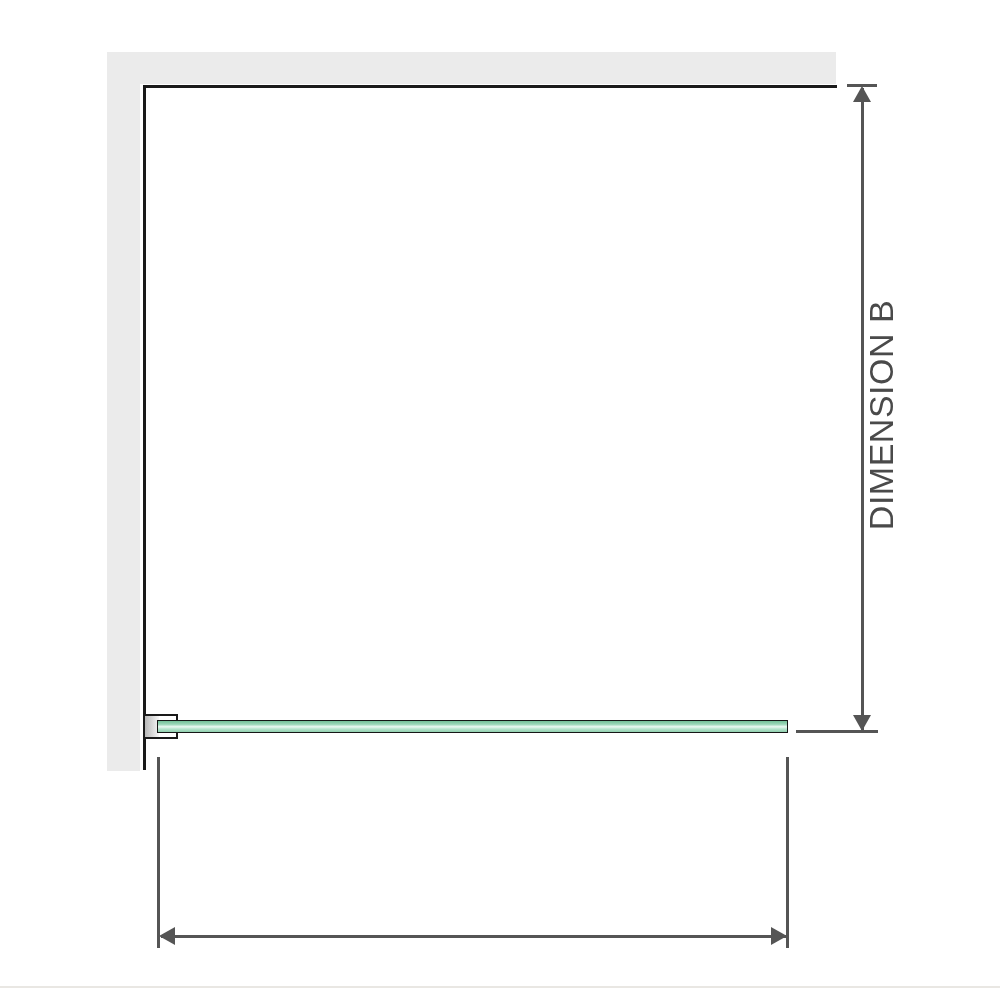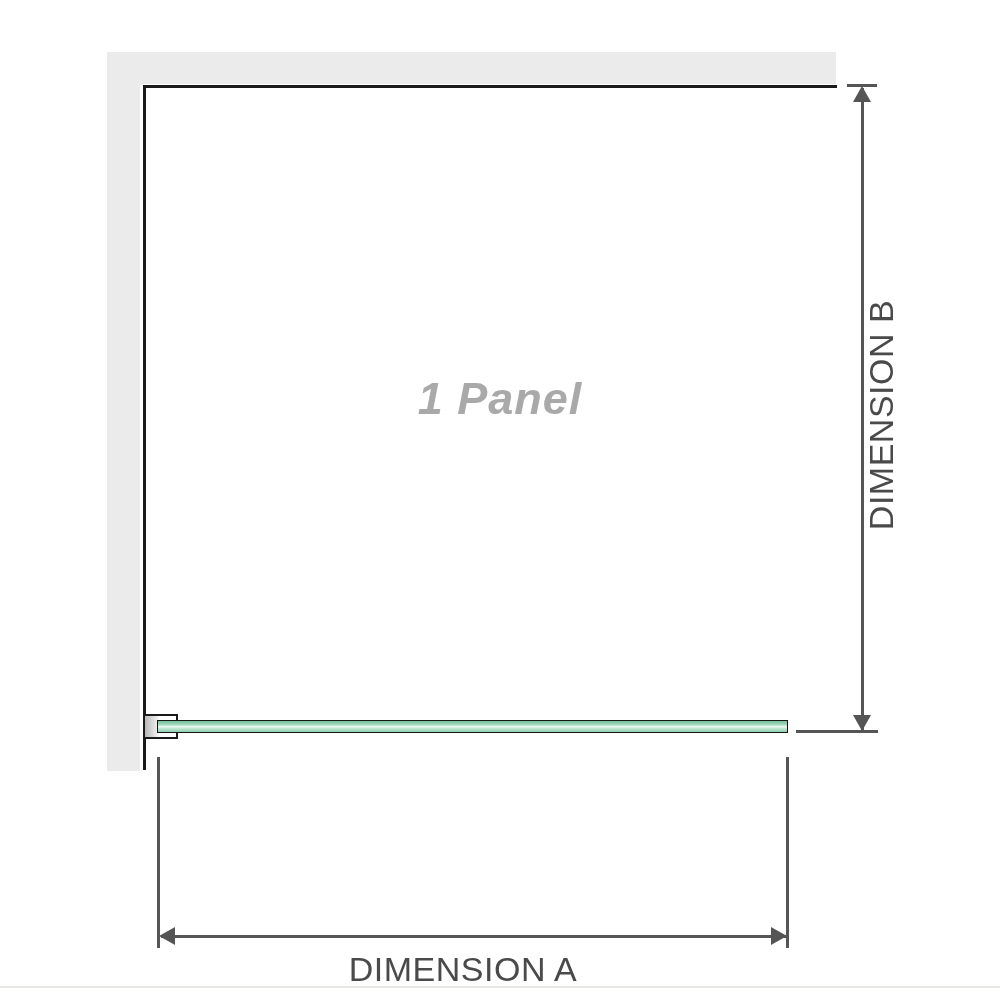--- a/index.html
+++ b/index.html
@@ -203,19 +203,17 @@
   <div class="dimb-line"></div>
   <div class="dimb-arrow-up"></div>
   <div class="dimb-arrow-down"></div>
   <div class="dimb-label">DIMENSION B</div>
 
   <div class="exta-left"></div>
   <div class="exta-right"></div>
   <div class="dima-line"></div>
   <div class="dima-arrow-left"></div>
   <div class="dima-arrow-right"></div>
-  <div class="dima-label">DIMENSION A</div>
-
-  <div class="panel-label">1 Panel</div>
+
 
   <div class="bottom-rule"></div>
 
 </div>
 
 </body></html>

